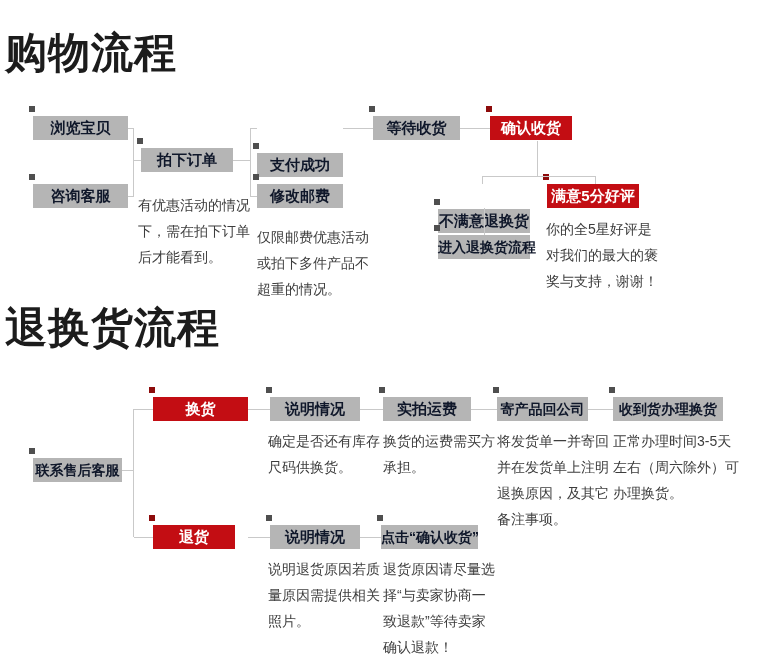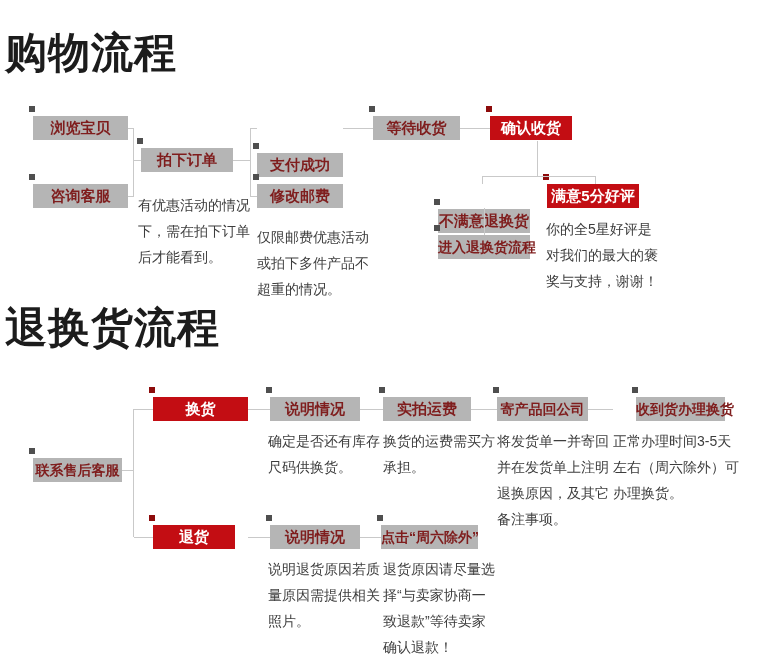--- a/index.html
+++ b/index.html
@@ -8,21 +8,21 @@
     font-family:"Liberation Sans","DejaVu Sans",sans-serif;
   }
   .title{
     position:absolute;left:5px;color:#1c1c1c;font-size:42px;font-weight:900;
     letter-spacing:1px;line-height:1.1;
   }
   #title-shopping{top:30px;}
   #title-returns{top:305px;}
   .fbox{
     position:absolute;height:24px;line-height:24px;text-align:center;
-    background:#b5b5b5;color:#7f1d1d;font-size:15px;font-weight:bold;
+    background:#b5b5b5;color:#0f172a;font-size:15px;font-weight:bold;
     white-space:nowrap;
   }
   .fbox::before{
     content:"";position:absolute;left:-4px;top:-10px;width:6px;height:6px;background:#4f4f4f;
   }
   .fbox.red{background:#c30d13;color:#ffffff;}
   .fbox.red::before{background:#8d0b0b;}
   .ln{position:absolute;background:#c9c9c9;}
   .h{height:1px;}
   .v{width:1px;}
@@ -40,21 +40,21 @@
   #bx-postage{left:257px;top:184px;width:86px;}
   #bx-unsatisfied{left:438px;top:184px;width:92px;margin-top:25px;}
   #bx-satisfied{left:547px;top:184px;width:92px;}
   #bx-enter-return{left:438px;top:235px;width:92px;font-size:14px;}
   
   #bx-contact{left:33px;top:458px;width:89px;font-size:14px;}
   #bx-exchange{left:153px;top:397px;width:95px;}
   #bx-explain-exchange{left:270px;top:397px;width:90px;}
   #bx-shipping{left:383px;top:397px;width:88px;}
   #bx-send-back{left:497px;top:397px;width:91px;font-size:14px;}
-  #bx-receive{left:613px;top:397px;width:89px;font-size:14px;margin-left:23px;}
+  #bx-receive{left:613px;top:397px;width:110px;font-size:14px;}
   #bx-refund{left:153px;top:525px;width:82px;}
   #bx-explain-return{left:270px;top:525px;width:90px;}
   #bx-click-refund{left:381px;top:525px;width:97px;font-size:14px;}
   
   #nt-order{left:138px;top:192px;width:160px;}
   #nt-postage{left:257px;top:224px;width:160px;}
   #nt-praise{left:546px;top:216px;width:145px;}
   #nt-stock{left:268px;top:428px;width:160px;}
   #nt-freight{left:383px;top:428px;width:160px;}
   #nt-send{left:497px;top:428px;width:150px;}
@@ -109,21 +109,21 @@
   <div class="title" id="title-returns">退换货流程</div>
 
   <div class="fbox red" id="bx-exchange">换货</div>
   <div class="fbox" id="bx-contact">联系售后客服</div>
   <div class="fbox" id="bx-explain-exchange">说明情况</div>
   <div class="fbox" id="bx-shipping">实拍运费</div>
   <div class="fbox" id="bx-send-back">寄产品回公司</div>
   <div class="fbox" id="bx-receive">收到货办理换货</div>
   <div class="fbox red" id="bx-refund">退货</div>
   <div class="fbox" id="bx-explain-return">说明情况</div>
-  <div class="fbox" id="bx-click-refund">点击“周六除外”</div>
+  <div class="fbox" id="bx-click-refund">点击“确认收货”</div>
 
   <div class="ln h" style="left:122px;top:470px;width:11px;"></div>
   <div class="ln v" style="left:133px;top:409px;height:128px;"></div>
   <div class="ln h" style="left:134px;top:409px;width:19px;"></div>
   <div class="ln h" style="left:134px;top:537px;width:19px;"></div>
   <div class="ln h" style="left:248px;top:409px;width:22px;"></div>
   <div class="ln h" style="left:360px;top:409px;width:23px;"></div>
   <div class="ln h" style="left:471px;top:409px;width:26px;"></div>
   <div class="ln h" style="left:588px;top:409px;width:25px;"></div>
   <div class="ln h" style="left:248px;top:537px;width:22px;"></div>

